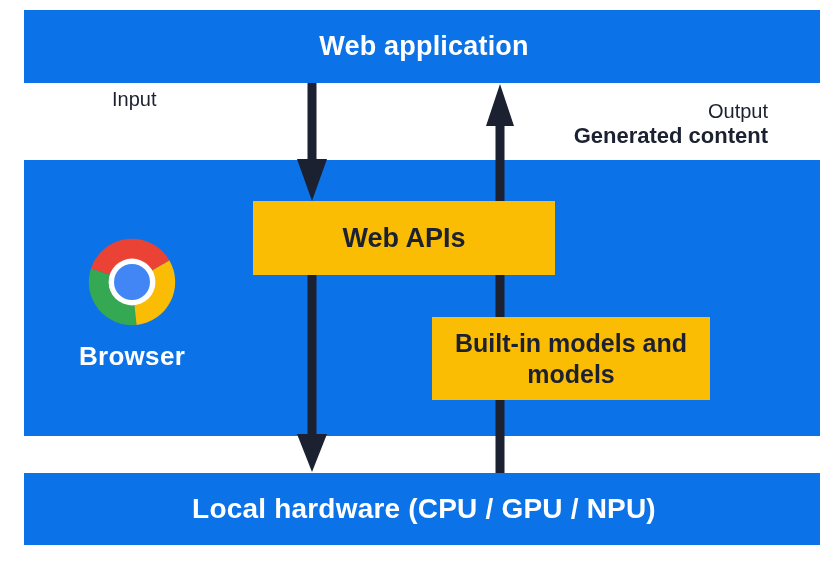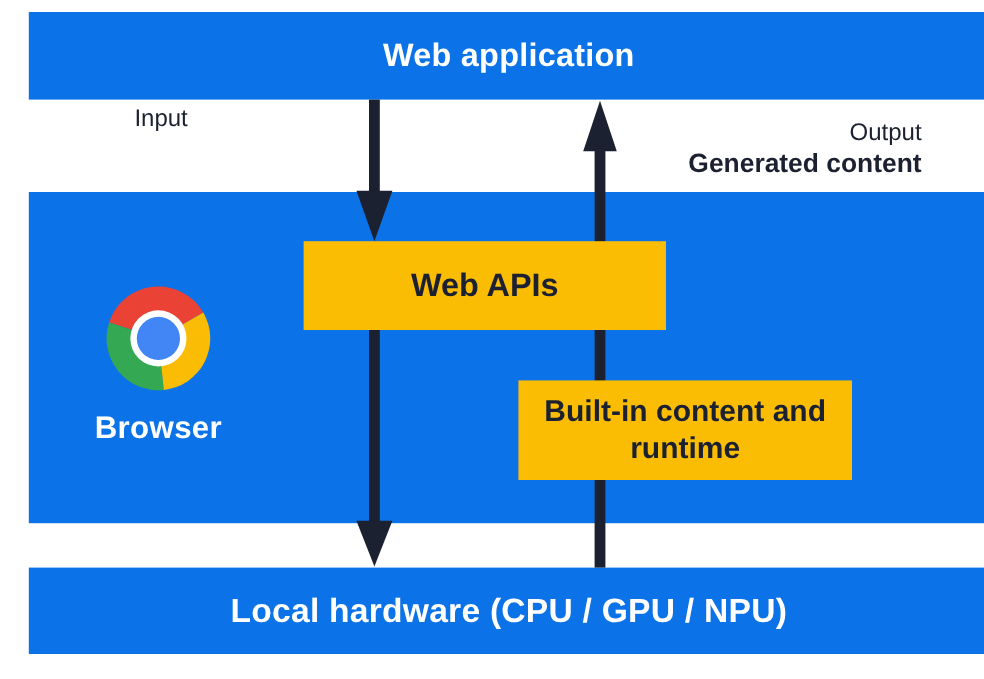--- a/index.html
+++ b/index.html
@@ -69,20 +69,20 @@
     <g fill="#1b2130">
       <polygon points="500,84 486,126 514,126"></polygon>
       <rect x="495.5" y="124" width="9" height="349"></rect>
     </g>
   </svg>
 
   <div class="ybox ybox-webapis" style="background-color: rgb(251, 188, 4);">
     <span>Web APIs</span>
   </div>
   <div class="ybox ybox-builtin" style="background-color: rgb(251, 188, 4);">
-    <span>Built-in content and runtime</span>
+    <span>Built-in models and models</span>
   </div>
 
   <div class="bar bar-bottom" style="background-color: rgb(11, 115, 231);">
     <span class="bar-label">Local hardware (CPU / GPU / NPU)</span>
   </div>
 
 </div>
 
 </body></html>

